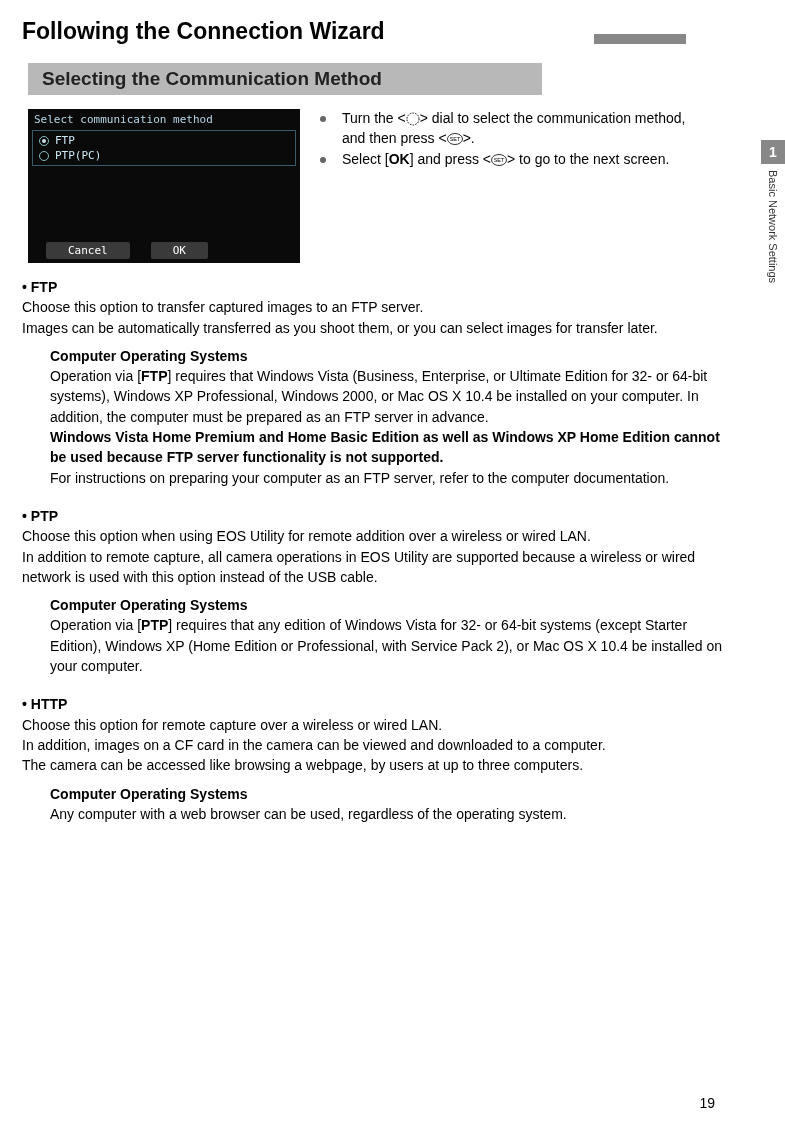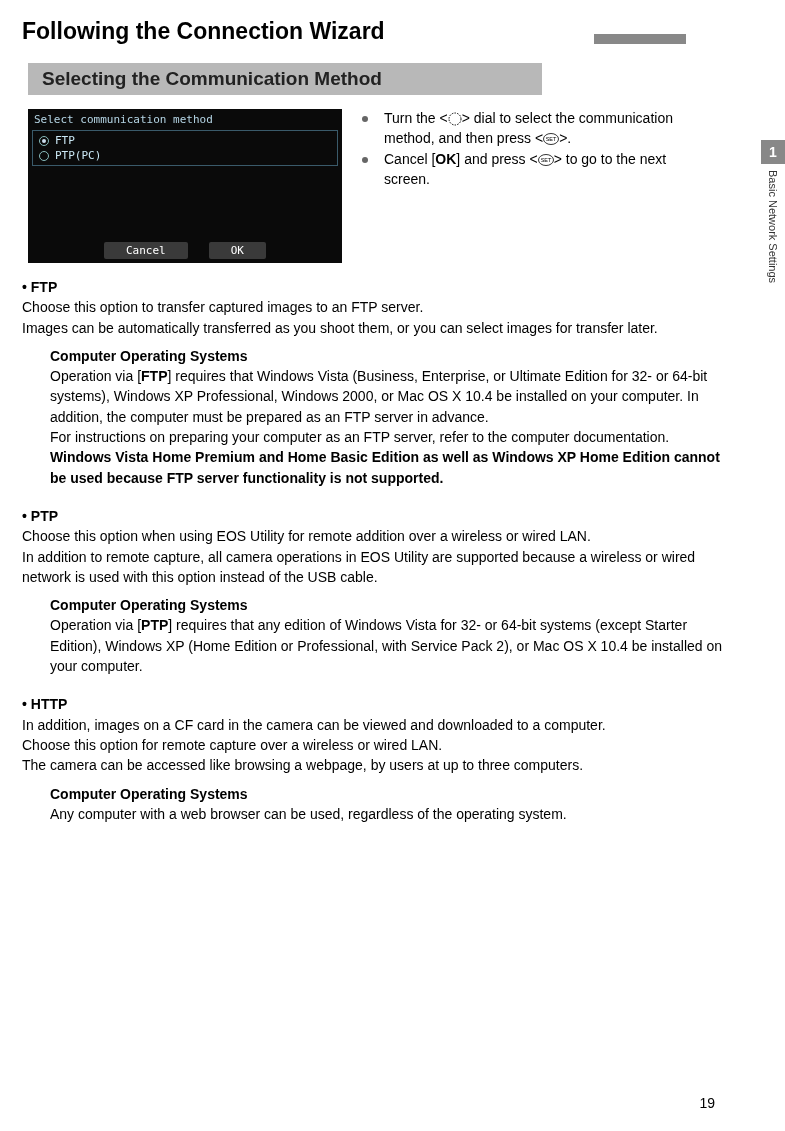--- a/index.html
+++ b/index.html
@@ -32,21 +32,21 @@
       padding: 5px 10px 5px 14px;
       margin: 18px 0 0 28px;
       width: 514px;
     }
     .intro-row {
       display: flex;
       margin: 14px 0 0 28px;
       gap: 20px;
     }
     .screenshot {
-      width: 314px;
+      width: 272px;
       height: 154px;
       background: #0a0a0a;
       position: relative;
       font-family: monospace;
       color: #cbe8f5;
       font-size: 12px;
       overflow: hidden;
     }
     .screenshot-title {
       padding: 4px 6px;
@@ -78,21 +78,21 @@
       position: absolute;
       width: 4px; height: 4px;
       background: #cde;
       border-radius: 50%;
       top: 2px; left: 2px;
     }
     .screenshot-btns {
       position: absolute;
       bottom: 0; left: 0; right: 0;
       display: flex;
-      justify-content: center;
+      justify-content: flex-start;
       padding: 0 18px 4px 18px;
       font-size: 11px;
       color: #fff;
       gap: 21px;
     }
     .sbtn { background: #3a3a3a; padding: 2px 22px; border-radius: 2px; }
     .instructions {
       flex: 1;
       font-size: 14px;
       line-height: 1.4;
@@ -204,56 +204,56 @@
               <circle cx="7" cy="7" r="6" fill="none" stroke="#000" stroke-width="1" stroke-dasharray="1.5 1.2"></circle>
             </svg></span><span>&gt; dial to select the communication method, and then press &lt;</span><span class="set-icon"><svg width="16" height="12" viewBox="0 0 16 12">
               <ellipse cx="8" cy="6" rx="7.5" ry="5.5" fill="none" stroke="#000" stroke-width="0.8"></ellipse>
               <text x="8" y="8.4" text-anchor="middle" font-size="5.5" font-family="Arial">SET</text>
             </svg></span><span>&gt;.</span>
       </span>
     </div>
     <div class="inst-line">
       <span class="bullet"></span>
       <span>
-        <span>Cancel [</span><b>OK</b><span>] and press &lt;</span><span class="set-icon"><svg width="16" height="12" viewBox="0 0 16 12">
+        <span>Select [</span><b>OK</b><span>] and press &lt;</span><span class="set-icon"><svg width="16" height="12" viewBox="0 0 16 12">
               <ellipse cx="8" cy="6" rx="7.5" ry="5.5" fill="none" stroke="#000" stroke-width="0.8"></ellipse>
               <text x="8" y="8.4" text-anchor="middle" font-size="5.5" font-family="Arial">SET</text>
             </svg></span><span>&gt; to go to the next screen.</span>
       </span>
     </div>
   </div>
 </div>
 
 <div class="content">
 
   <div class="opt-heading">• FTP</div>
   <div>Choose this option to transfer captured images to an FTP server.</div>
   <div>Images can be automatically transferred as you shoot them, or you can select images for transfer later.</div>
   <div class="indent-block">
     <div class="sub-heading">Computer Operating Systems</div>
     <div>
       <span>Operation via [</span><b>FTP</b><span>] requires that Windows Vista (Business, Enterprise, or Ultimate Edition for 32- or 64-bit systems), Windows XP Professional, Windows 2000, or Mac OS X 10.4 be installed on your computer. In addition, the computer must be prepared as an FTP server in advance.</span>
     </div>
+    <div><b>Windows Vista Home Premium and Home Basic Edition as well as Windows XP Home Edition cannot be used because FTP server functionality is not supported.</b></div>
     <div>For instructions on preparing your computer as an FTP server, refer to the computer documentation.</div>
-    <div><b>Windows Vista Home Premium and Home Basic Edition as well as Windows XP Home Edition cannot be used because FTP server functionality is not supported.</b></div>
   </div>
 
   <div class="opt-heading">• PTP</div>
   <div>Choose this option when using EOS Utility for remote addition over a wireless or wired LAN.</div>
   <div>In addition to remote capture, all camera operations in EOS Utility are supported because a wireless or wired network is used with this option instead of the USB cable.</div>
   <div class="indent-block">
     <div class="sub-heading">Computer Operating Systems</div>
     <div>
       <span>Operation via [</span><b>PTP</b><span>] requires that any edition of Windows Vista for 32- or 64-bit systems (except Starter Edition), Windows XP (Home Edition or Professional, with Service Pack 2), or Mac OS X 10.4 be installed on your computer.</span>
     </div>
   </div>
 
   <div class="opt-heading">• HTTP</div>
+  <div>Choose this option for remote capture over a wireless or wired LAN.</div>
   <div>In addition, images on a CF card in the camera can be viewed and downloaded to a computer.</div>
-  <div>Choose this option for remote capture over a wireless or wired LAN.</div>
   <div>The camera can be accessed like browsing a webpage, by users at up to three computers.</div>
   <div class="indent-block">
     <div class="sub-heading">Computer Operating Systems</div>
     <div>Any computer with a web browser can be used, regardless of the operating system.</div>
   </div>
 
 </div>
 
 <div class="page-num">19</div>
 

